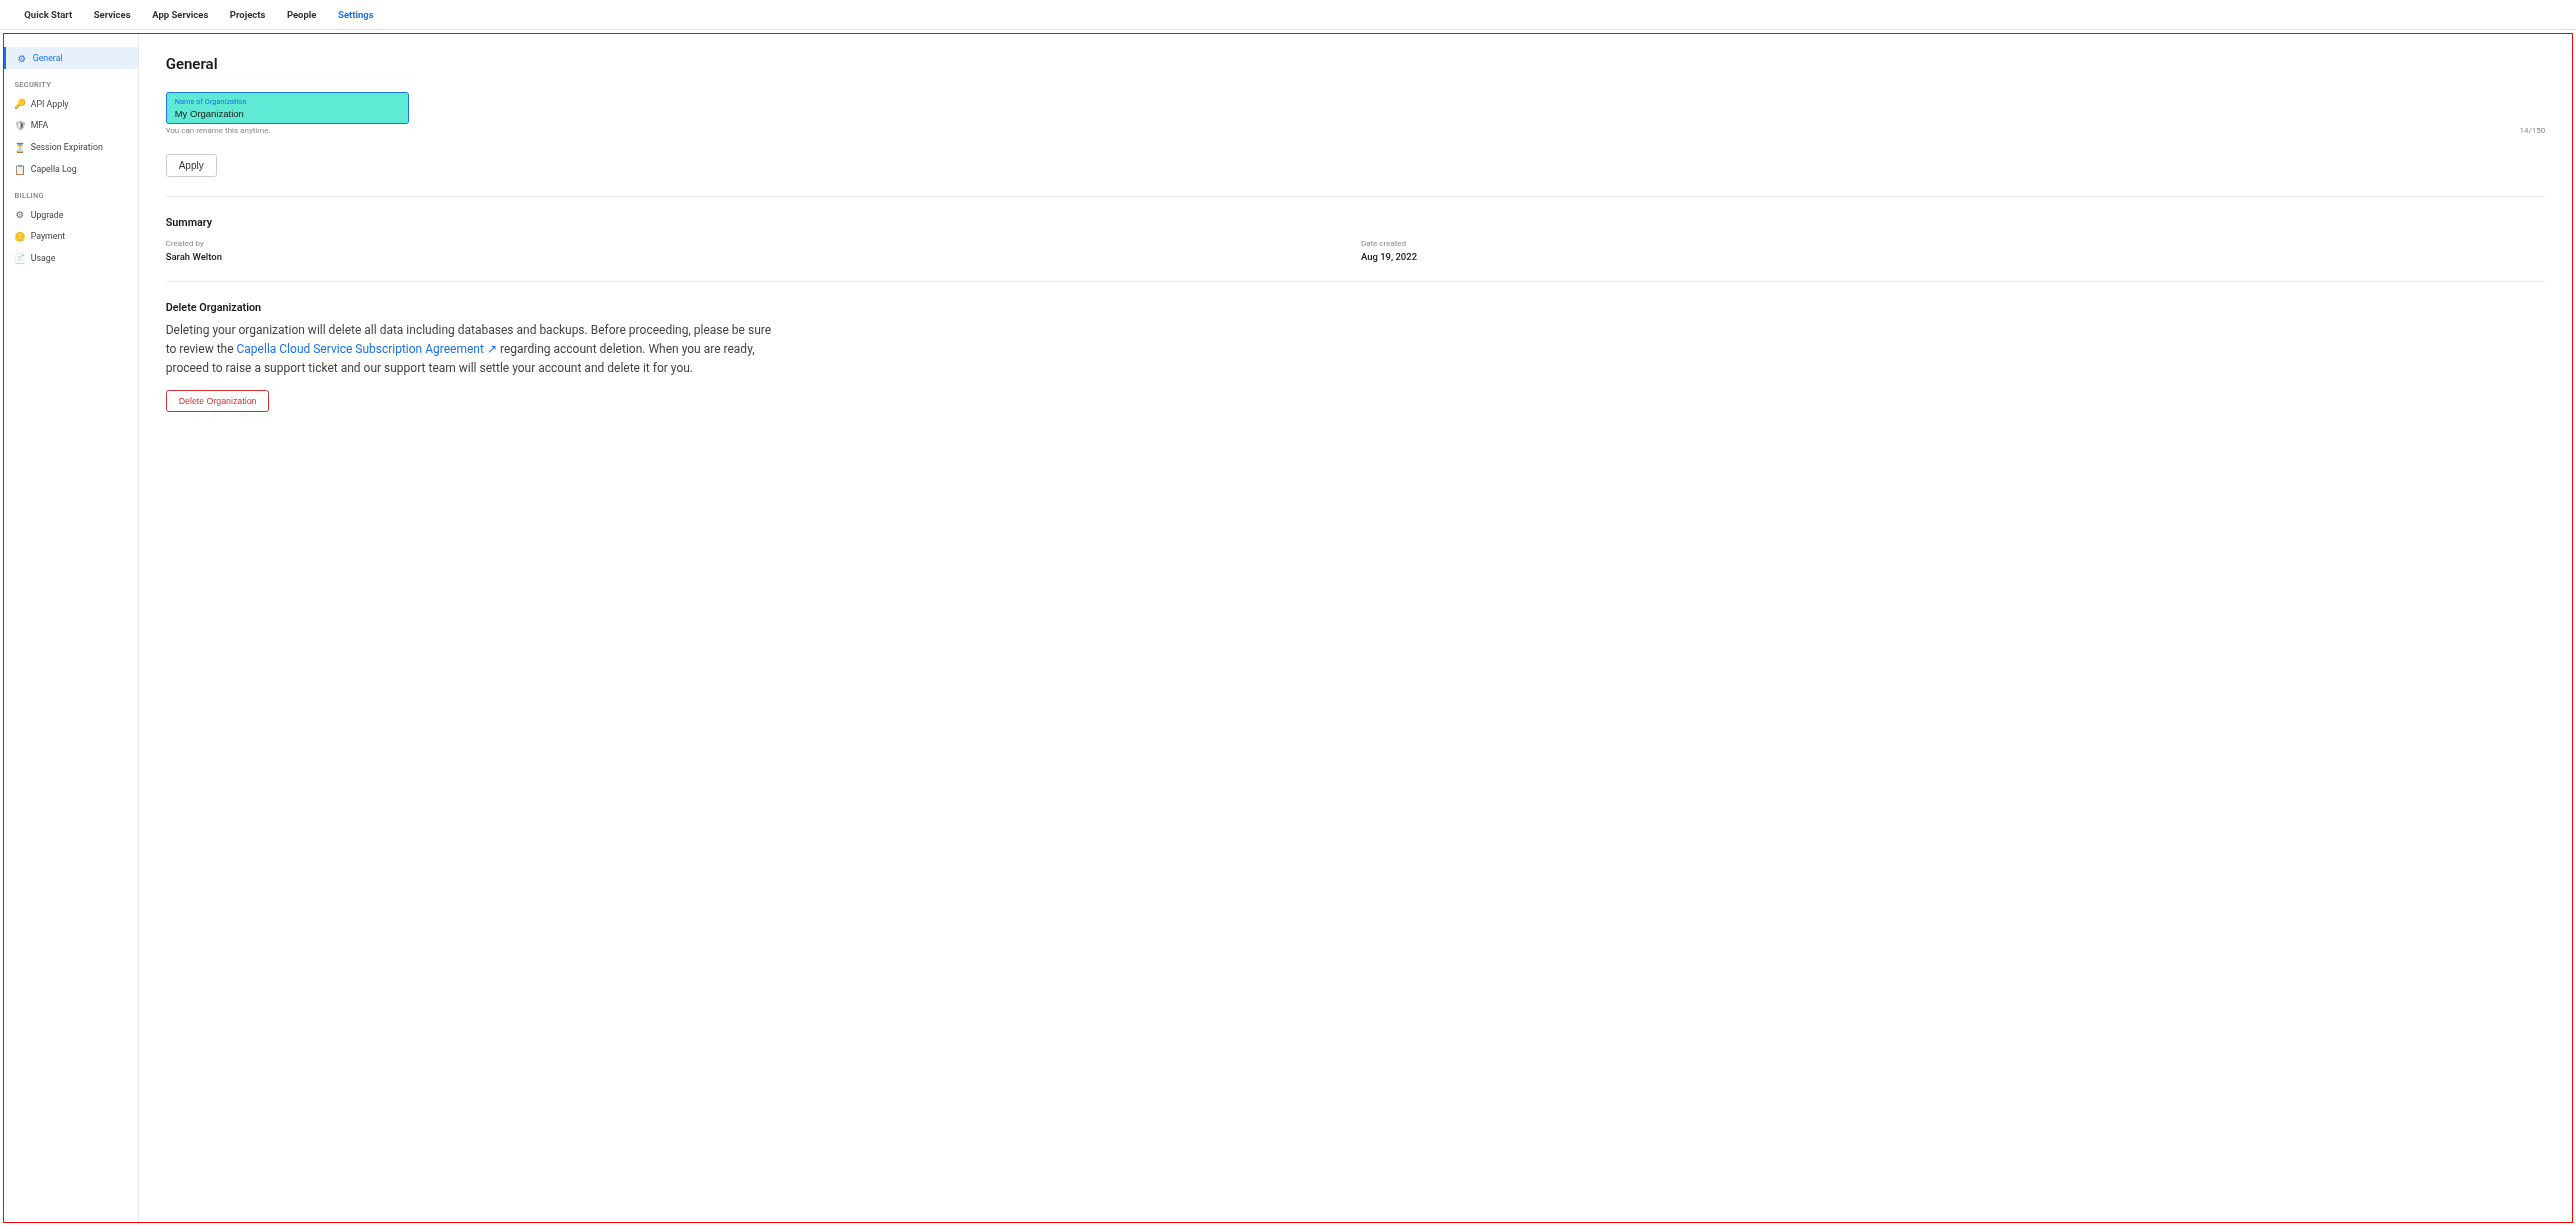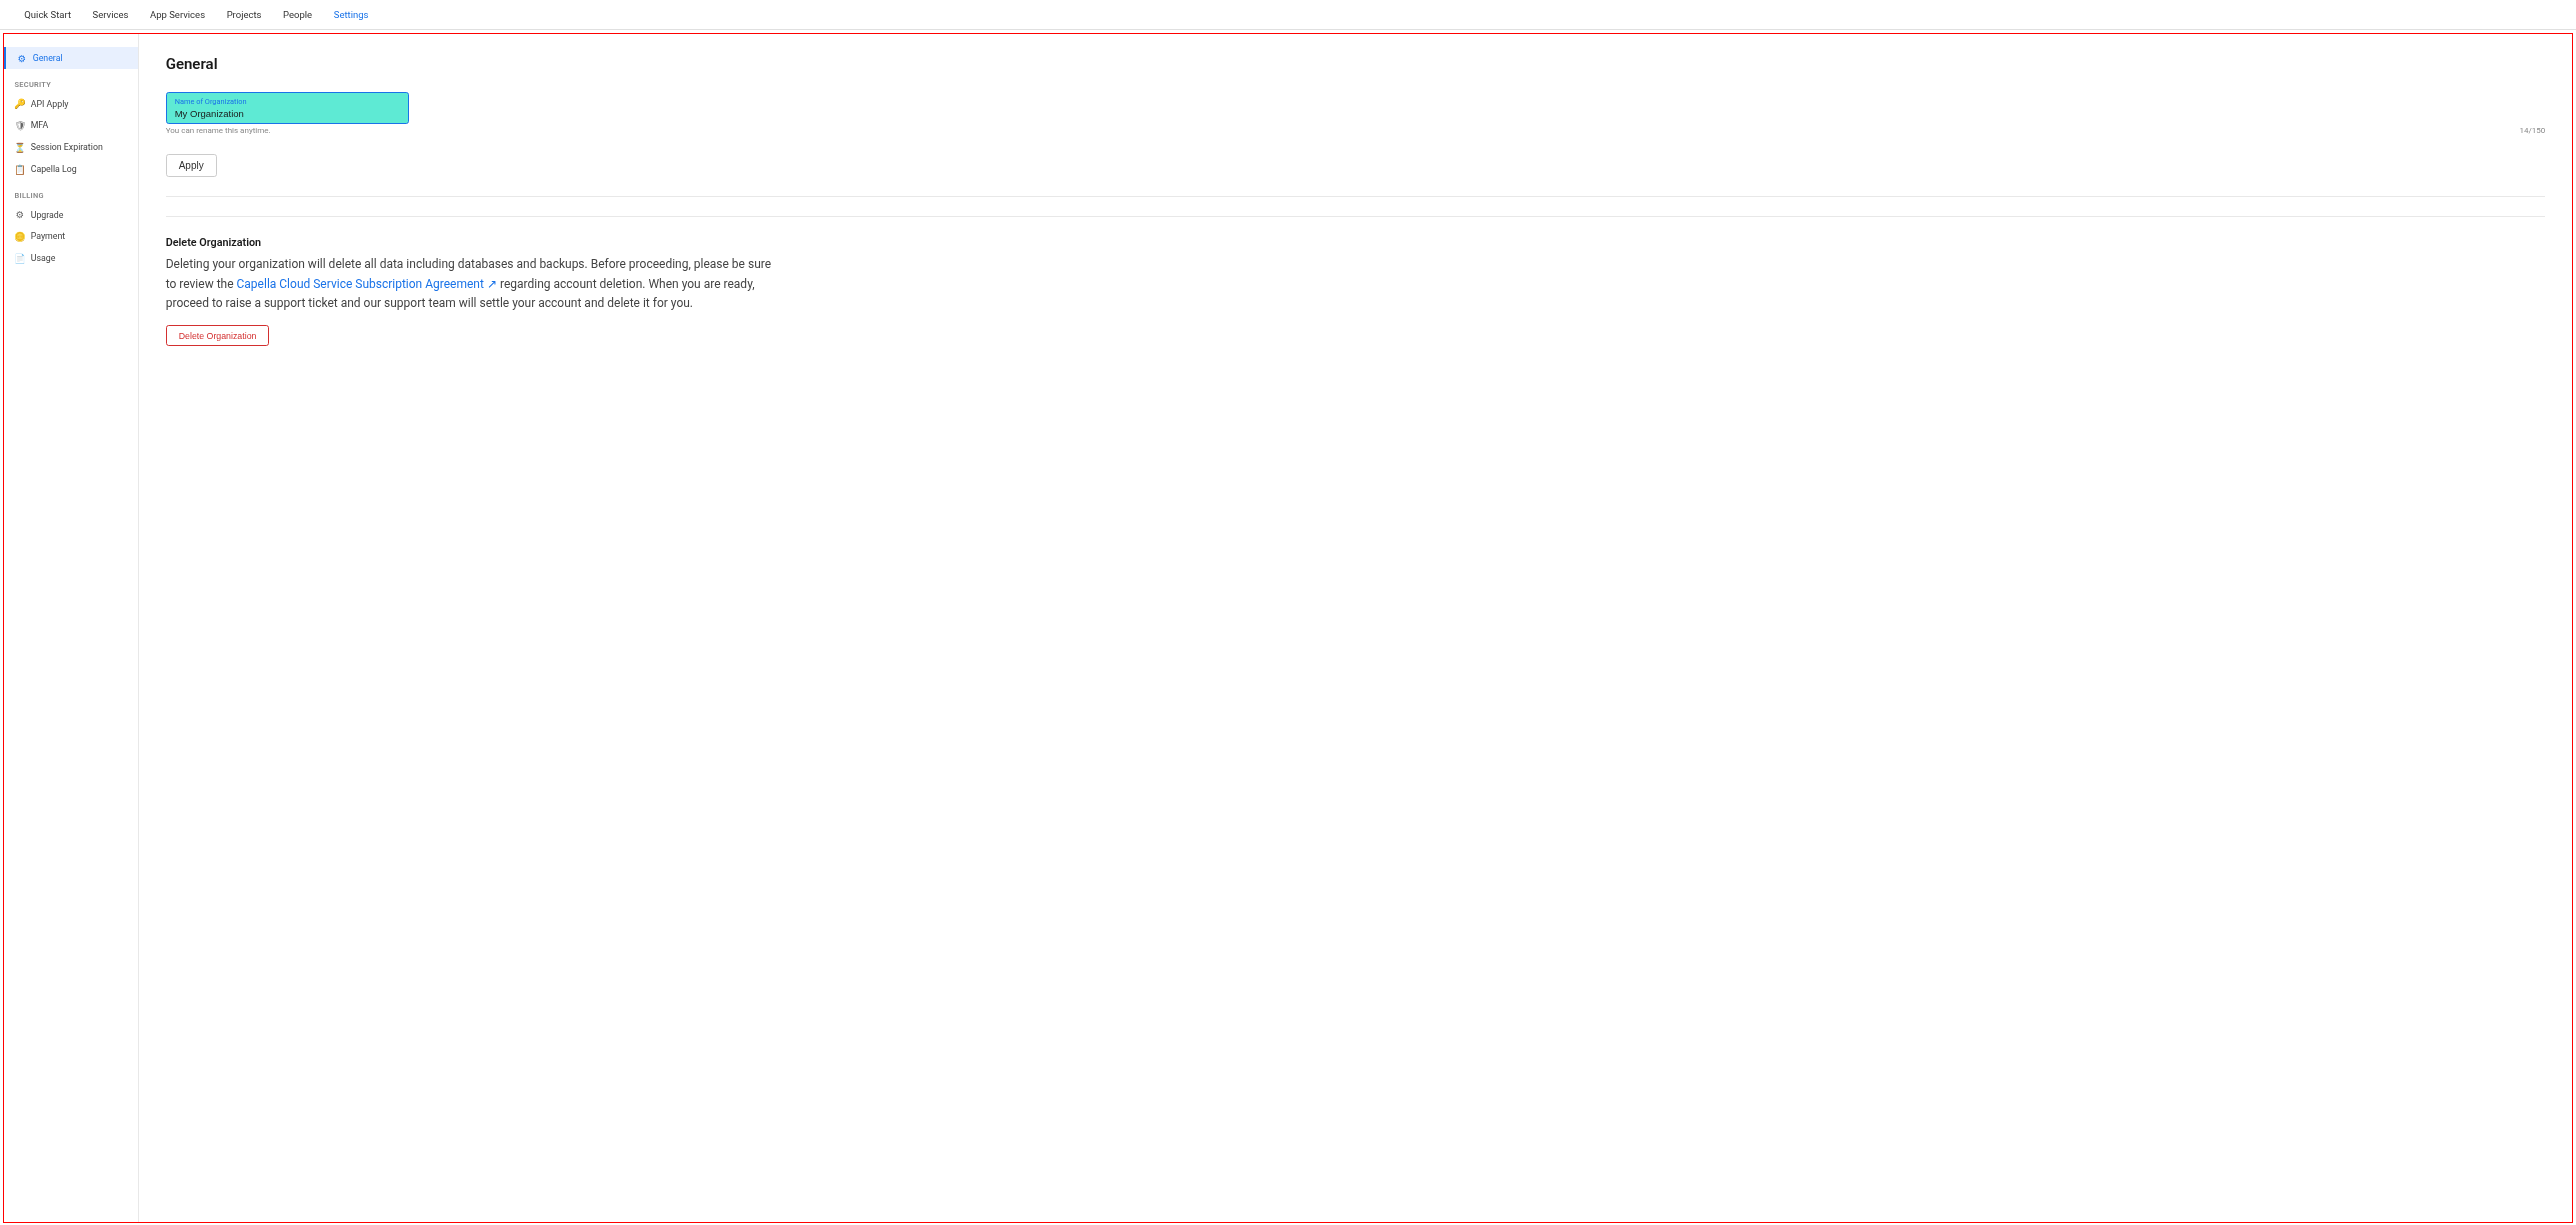--- a/index.html
+++ b/index.html
@@ -16,20 +16,21 @@
     }
     .top-nav-item {
       padding: 0 10.8px;
       height: 30px;
       display: flex;
       align-items: center;
       font-size: 9.5px;
       color: #333;
       cursor: pointer;
       text-decoration: none;
+      font-weight: bold;
     }
     .top-nav-item.active { color: #1a73e8; }
 
     
     .main-wrapper {
       border: 1.4px solid red;
       margin: 2.7px;
       display: flex;
       min-height: calc(100vh - 35px);
     }
@@ -257,20 +258,33 @@
         <span>You can rename this anytime.</span>
         <span>14/150</span>
       </div>
     </div>
 
     <button class="btn-apply">Apply</button>
 
     <hr class="divider">
 
     
+    <div>
+      <h2 class="section-title">Summary</h2>
+      <div class="summary-grid">
+        <div>
+          <div class="summary-label">Created by</div>
+          <div class="summary-value">Sarah Welton</div>
+        </div>
+        <div>
+          <div class="summary-label">Date created</div>
+          <div class="summary-value">Aug 19, 2022</div>
+        </div>
+      </div>
+    </div>
 
     <hr class="divider">
 
     
     <div>
       <h2 class="delete-title">Delete Organization</h2>
       <p class="delete-description">
         <span>Deleting your organization will delete all data including databases and backups. Before proceeding, please be sure to review the </span><a href="#"><span>Capella Cloud Service Subscription Agreement</span> ↗</a><span> regarding account deletion. When you are ready, proceed to raise a support ticket and our support team will settle your account and delete it for you.</span>
       </p>
       <button class="btn-delete">Delete Organization</button>

